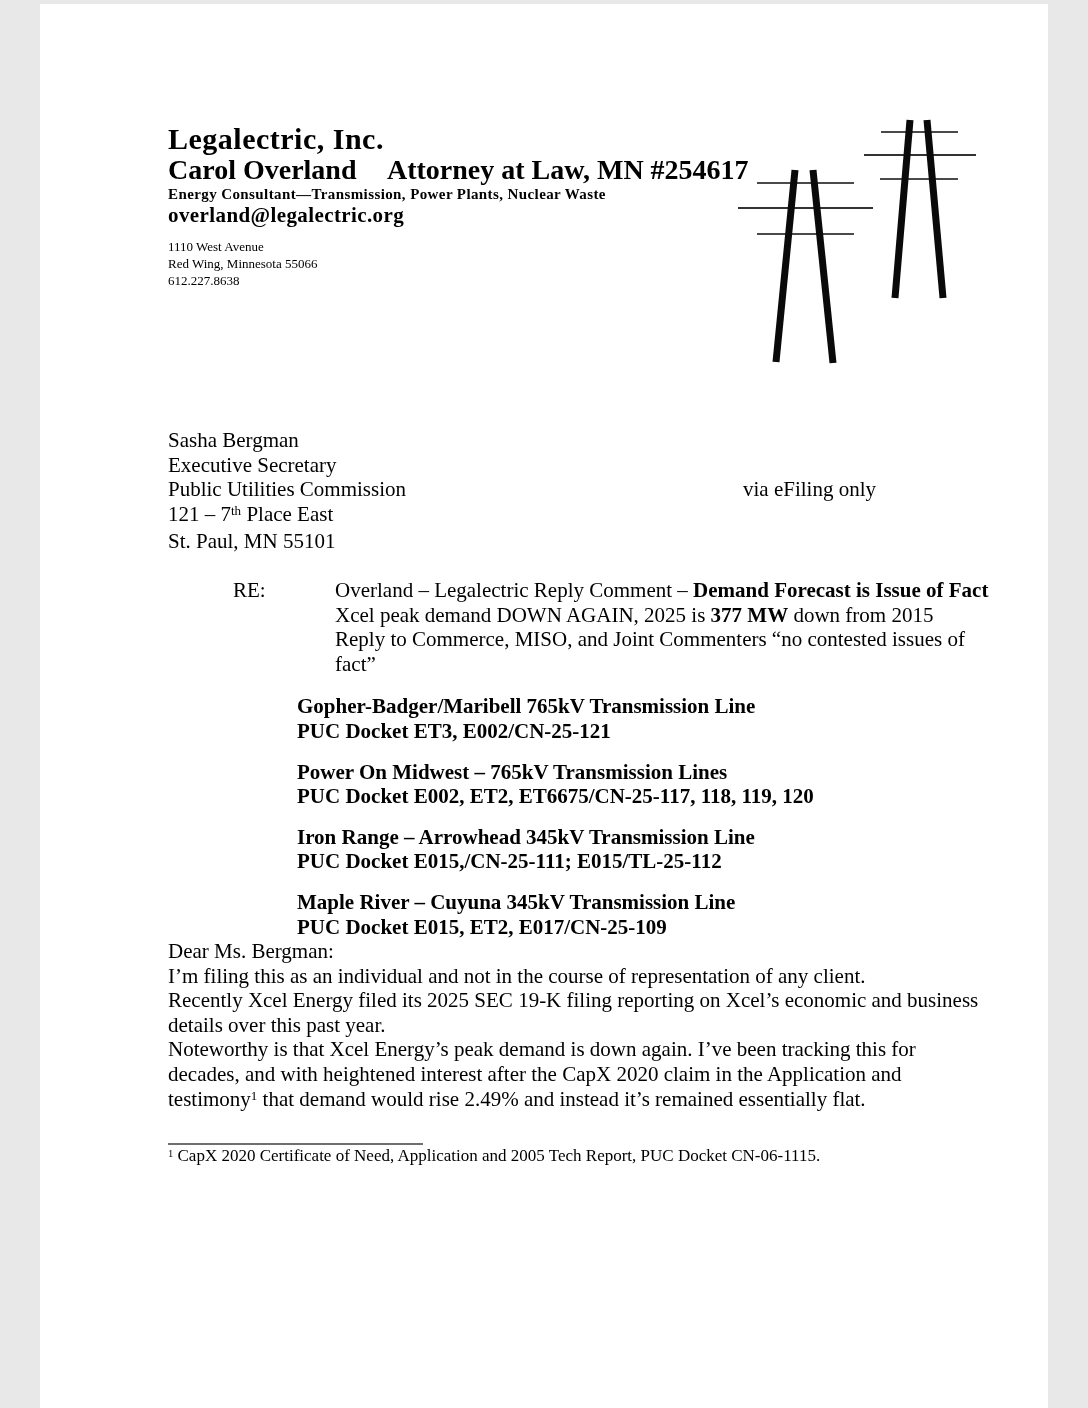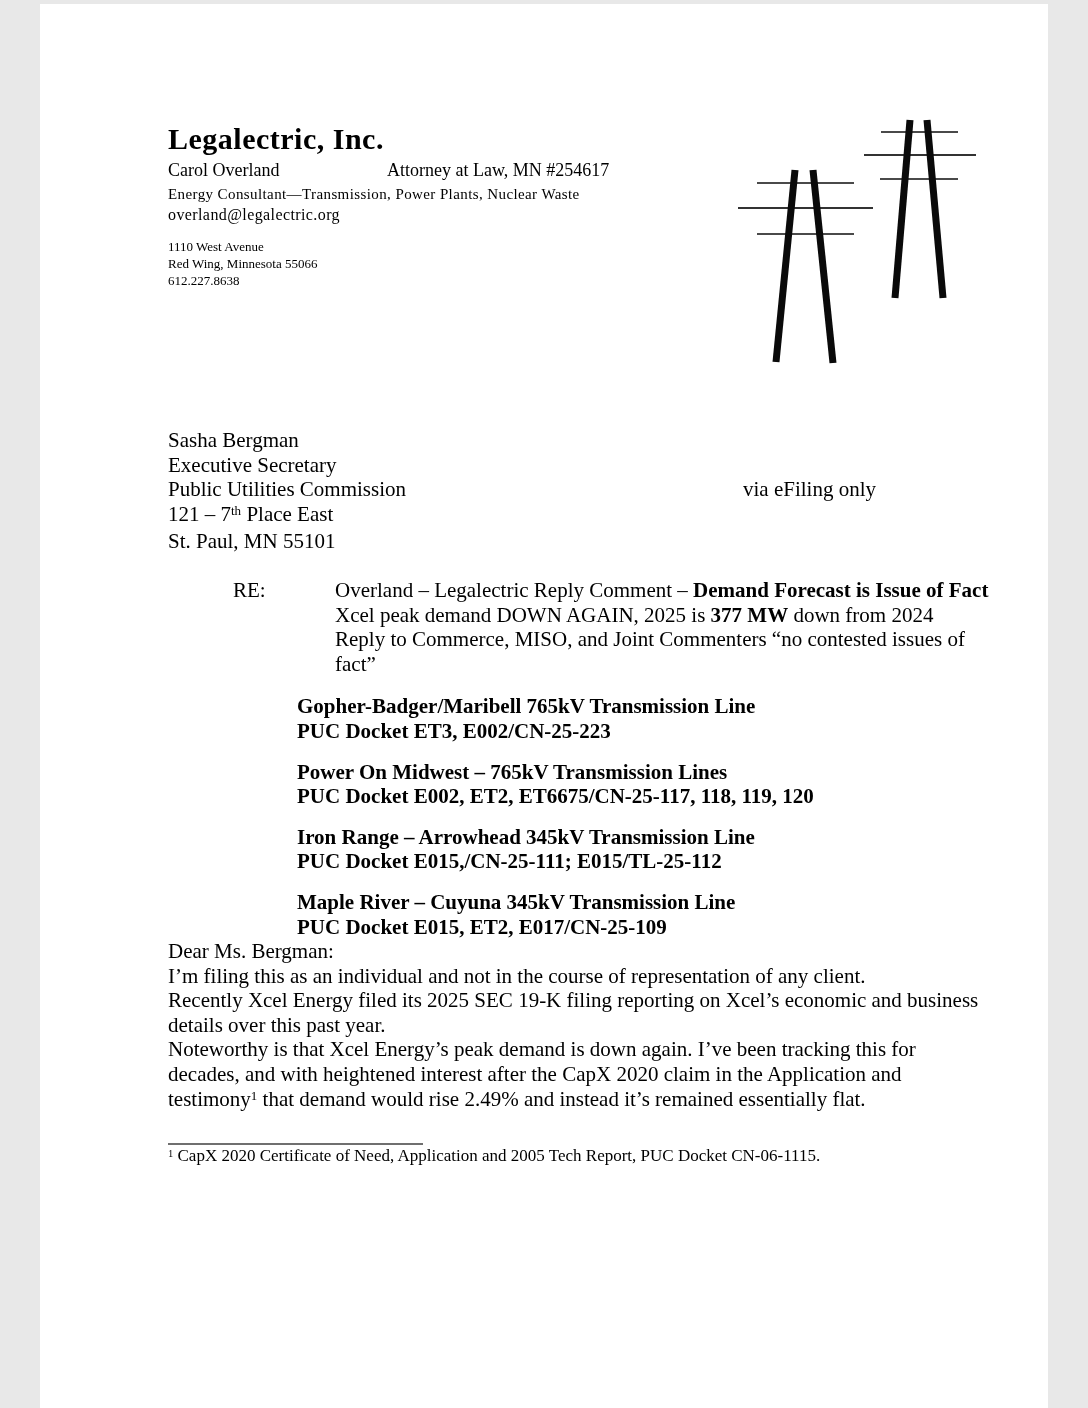--- a/index.html
+++ b/index.html
@@ -12,24 +12,24 @@
     color:#000;
     font-family:"Liberation Serif", serif;
   }
   
   .letterhead{position:absolute;left:128px;top:118px;width:560px;}
   .lh-company{
     font-family:"Liberation Serif", serif;
     font-weight:bold;font-size:30px;line-height:34px;margin:0;
     letter-spacing:0.5px;
   }
-  .lh-line2{font-weight:normal;font-size:18px;line-height:24px;margin-top:2px;white-space:nowrap;}
+  .lh-line2{font-weight:bold;font-size:28px;line-height:24px;margin-top:2px;white-space:nowrap;}
   .lh-name{display:inline-block;width:219px;}
-  .lh-tagline{font-weight:normal;font-size:15px;line-height:19px;margin-top:3px;letter-spacing:0.4px;white-space:nowrap;}
-  .lh-email{font-weight:normal;font-size:16px;line-height:20px;margin-top:1px;letter-spacing:0.4px;}
+  .lh-tagline{font-weight:bold;font-size:15px;line-height:19px;margin-top:3px;letter-spacing:0.4px;white-space:nowrap;}
+  .lh-email{font-weight:bold;font-size:21px;line-height:20px;margin-top:1px;letter-spacing:0.4px;}
   .lh-address{margin-top:13px;font-size:13px;line-height:17px;}
   
   .towers{position:absolute;left:690px;top:100px;}
   
   .content{position:absolute;left:128px;top:401px;width:824px;font-size:21px;line-height:24.6px;}
   .content p{margin:0;}
   .date{margin:0;}
   .addr-block{margin-top:23px;}
   .via{position:absolute;left:575px;top:72px;white-space:nowrap;}
   sup.sp{font-size:0.62em;vertical-align:baseline;position:relative;top:-0.45em;}
@@ -89,29 +89,29 @@
       <div><span>121 – 7</span><sup class="sp">th</sup><span> Place East</span></div>
       <div>St. Paul, MN  55101</div>
     </div>
 
     <div class="via">via eFiling only</div>
 
     <div class="re-row">
       <div class="re-label">RE:</div>
       <div class="re-text">
         <div><span>Overland – Legalectric Reply Comment – </span><span class="b">Demand Forecast is Issue of Fact</span></div>
-        <div><span>Xcel peak demand DOWN AGAIN, 2025 is </span><span class="b">377 MW</span><span> down from 2024</span></div>
+        <div><span>Xcel peak demand DOWN AGAIN, 2025 is </span><span class="b">377 MW</span><span> down from 2015</span></div>
         <div>Reply to Commerce, MISO, and Joint Commenters “no contested issues of fact”</div>
       </div>
     </div>
 
     <div class="dockets">
       <div class="docket-group">
         <div>Gopher-Badger/Maribell 765kV Transmission Line</div>
-        <div>PUC Docket ET3, E002/CN-25-223</div>
+        <div>PUC Docket ET3, E002/CN-25-121</div>
       </div>
       <div class="docket-group">
         <div>Power On Midwest – 765kV Transmission Lines</div>
         <div>PUC Docket E002, ET2, ET6675/CN-25-117, 118, 119, 120</div>
       </div>
       <div class="docket-group">
         <div>Iron Range – Arrowhead 345kV Transmission Line</div>
         <div>PUC Docket E015,/CN-25-111; E015/TL-25-112</div>
       </div>
       <div class="docket-group">

